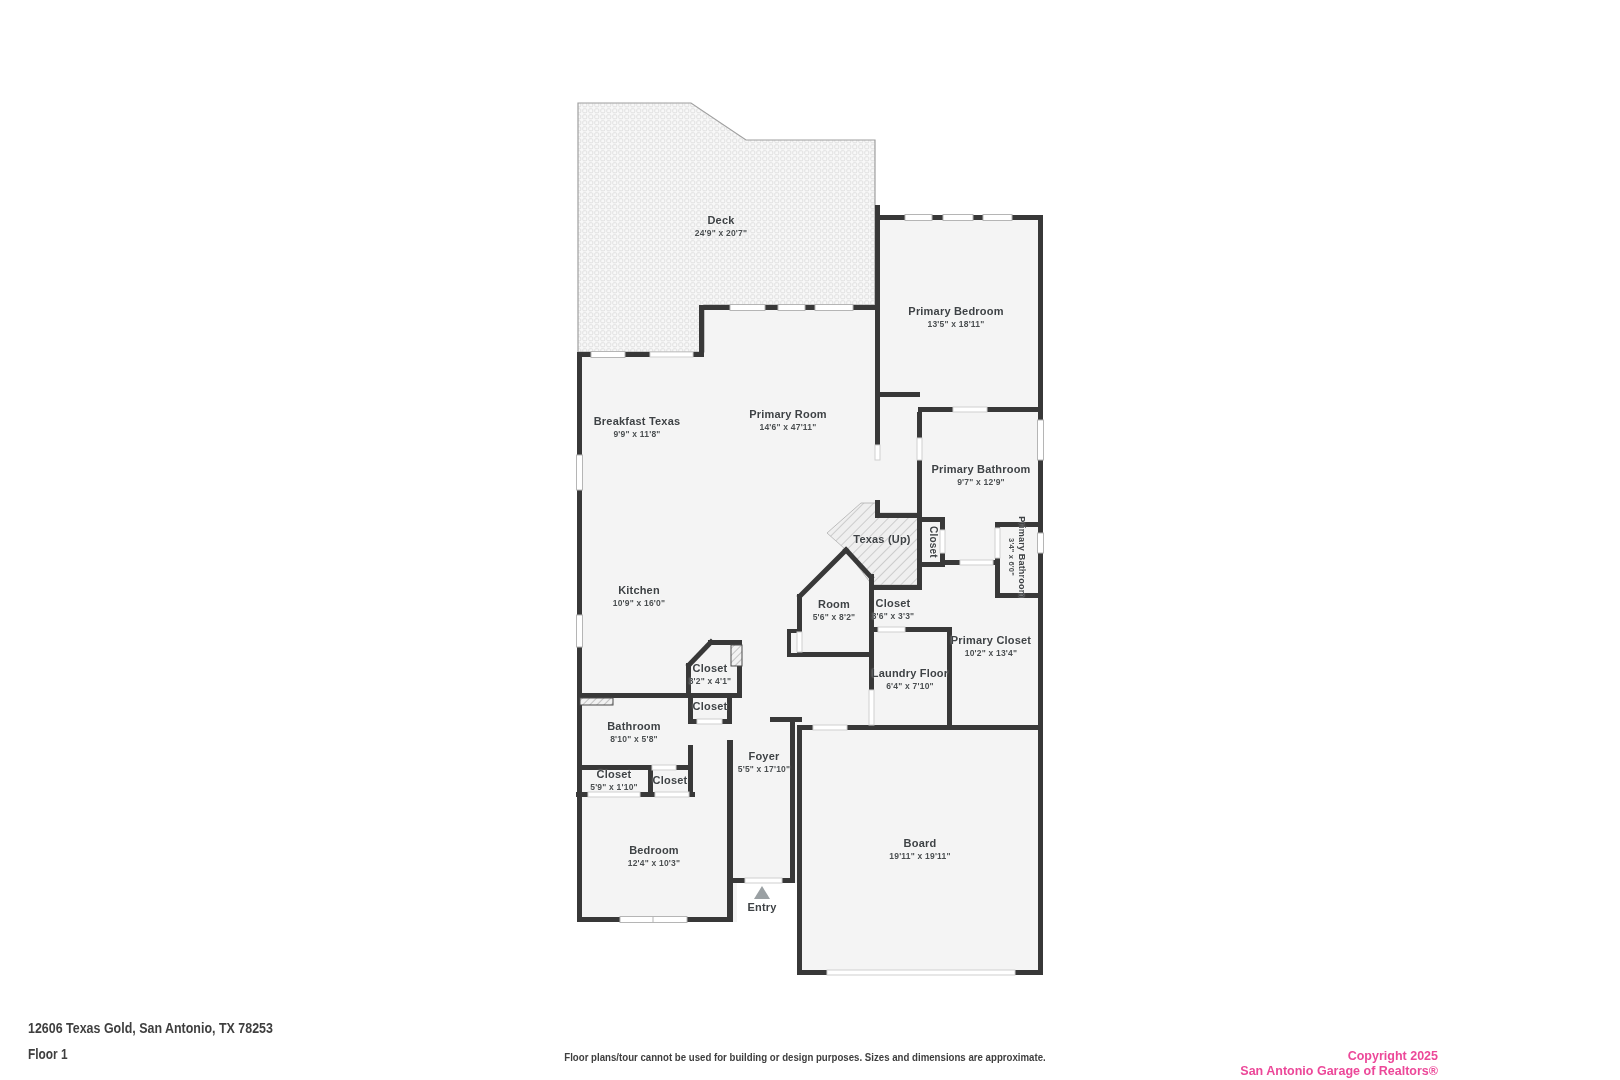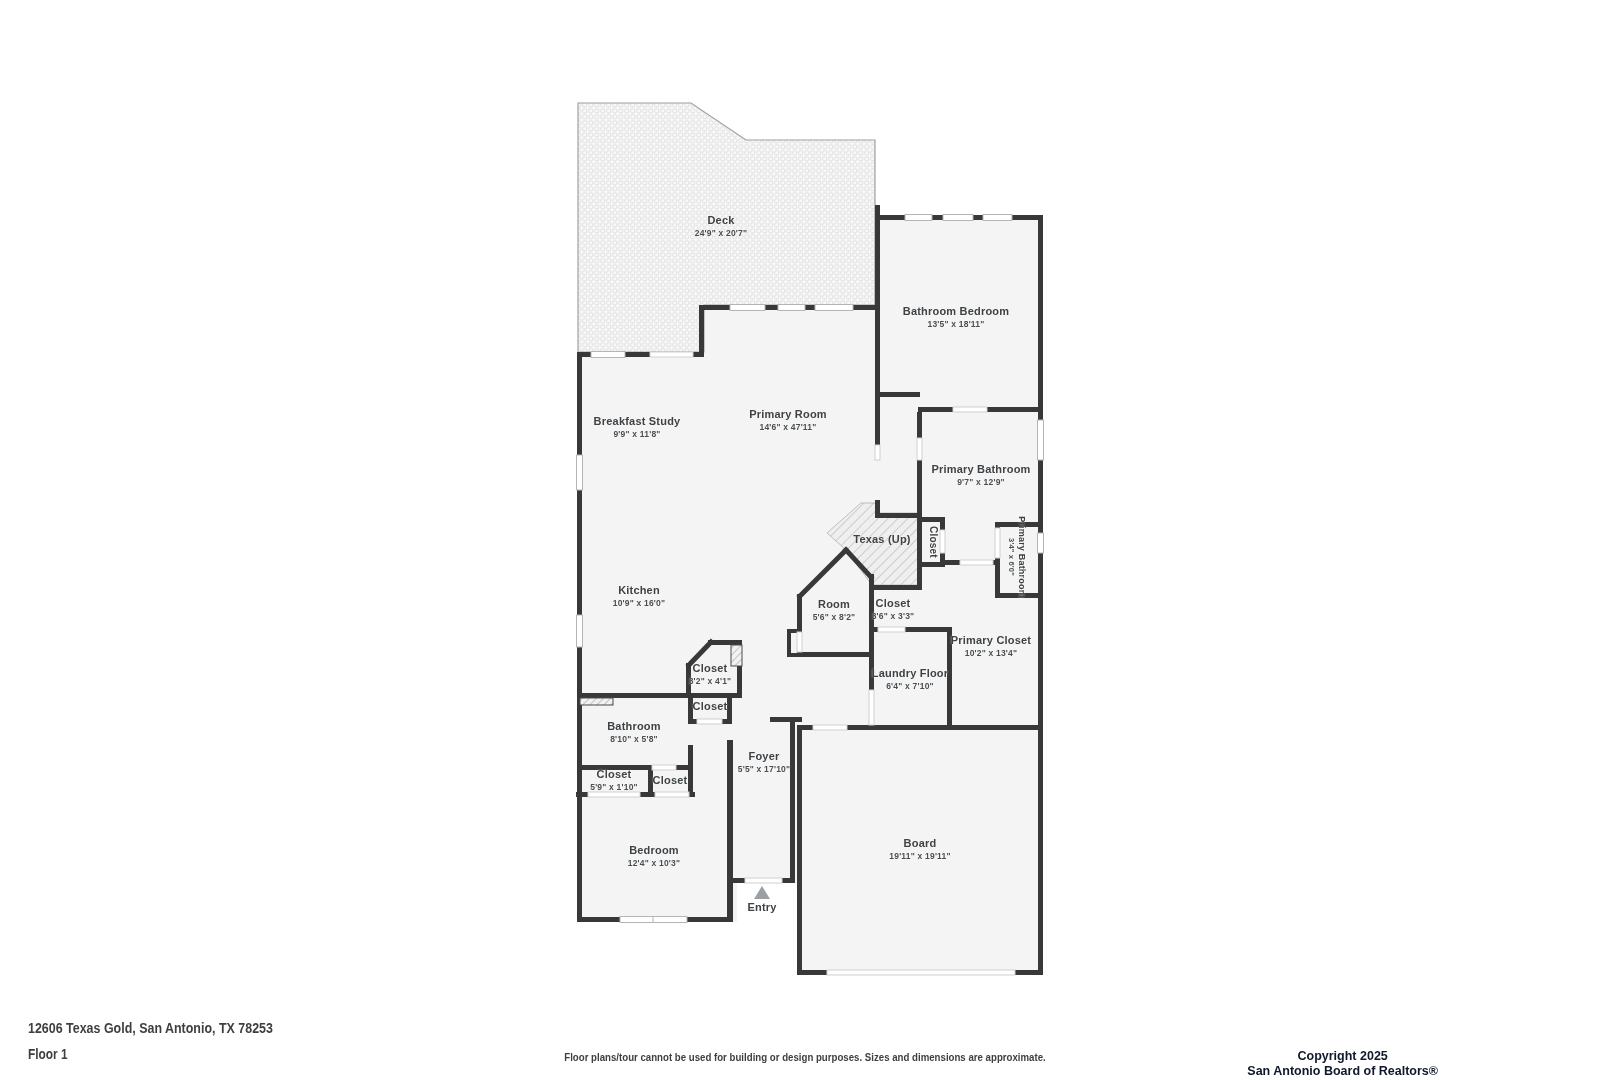--- a/index.html
+++ b/index.html
@@ -12,21 +12,21 @@
   .room-label .rname{font-size:11px;font-weight:bold;letter-spacing:.2px;line-height:1.15;}
   .room-label .rdims{font-size:8.5px;font-weight:bold;margin-top:1px;color:#4a4e50;letter-spacing:.2px;}
   .room-label.vert{transform:translate(-50%,-50%) rotate(90deg);}
   .room-label.small .rname{font-size:9px;}
   .room-label.small .rdims{font-size:7.5px;}
   .footer-text{position:absolute;color:#3f3f3f;font-weight:bold;}
   .addr{left:28px;top:1019px;font-size:15px;transform:scaleX(.83);transform-origin:left center;}
   .floor{left:28px;top:1046px;font-size:14px;transform:scaleX(.85);transform-origin:left center;}
   .disclaimer{left:805px;top:1051px;font-size:11.5px;transform:translateX(-50%) scaleX(.84);
               transform-origin:center;white-space:nowrap;}
-  .copyright{right:2px;top:1049px;text-align:center;font-size:12.5px;line-height:15px;color:#0f172a;
+  .copyright{right:2px;top:1049px;text-align:right;font-size:12.5px;line-height:15px;color:#ec4899;
              text-shadow:0 0 1px #fff,0 0 2px #fff;}
 </style>
 </head>
 <body>
 
 <div class="canvas">
 
   <svg class="plan-svg" width="1620" height="1080" viewBox="0 0 1620 1080">
     <defs>
       <pattern id="deckp" width="6" height="6" patternUnits="userSpaceOnUse">
@@ -168,29 +168,29 @@
     </g>
 
     <polygon points="762,886 754,899 770,899" fill="#9aa0a3"></polygon>
   </svg>
 
   <div class="room-label" style="left:721px;top:226px">
     <div class="rname">Deck</div>
     <div class="rdims">24'9" x 20'7"</div>
   </div>
   <div class="room-label" style="left:956px;top:317px">
-    <div class="rname">Bathroom Bedroom</div>
+    <div class="rname">Primary Bedroom</div>
     <div class="rdims">13'5" x 18'11"</div>
   </div>
   <div class="room-label" style="left:788px;top:420px">
     <div class="rname">Primary Room</div>
     <div class="rdims">14'6" x 47'11"</div>
   </div>
   <div class="room-label" style="left:637px;top:427px">
-    <div class="rname">Breakfast Study</div>
+    <div class="rname">Breakfast Texas</div>
     <div class="rdims">9'9" x 11'8"</div>
   </div>
   <div class="room-label" style="left:981px;top:475px">
     <div class="rname">Primary Bathroom</div>
     <div class="rdims">9'7" x 12'9"</div>
   </div>
   <div class="room-label" style="left:882px;top:539px">
     <div class="rname">Texas (Up)</div>
   </div>
   <div class="room-label vert" style="left:933px;top:542px">
@@ -252,16 +252,16 @@
   </div>
   <div class="room-label" style="left:762px;top:907px">
     <div class="rname">Entry</div>
   </div>
 
   <div class="footer-text addr">12606 Texas Gold, San Antonio, TX 78253</div>
   <div class="footer-text floor">Floor 1</div>
   <div class="footer-text disclaimer">Floor plans/tour cannot be used for building or design purposes. Sizes and dimensions are approximate.</div>
   <div class="footer-text copyright">
     <div>Copyright 2025</div>
-    <div>San Antonio Board of Realtors®</div>
+    <div>San Antonio Garage of Realtors®</div>
   </div>
 
 </div>
 
 </body></html>

